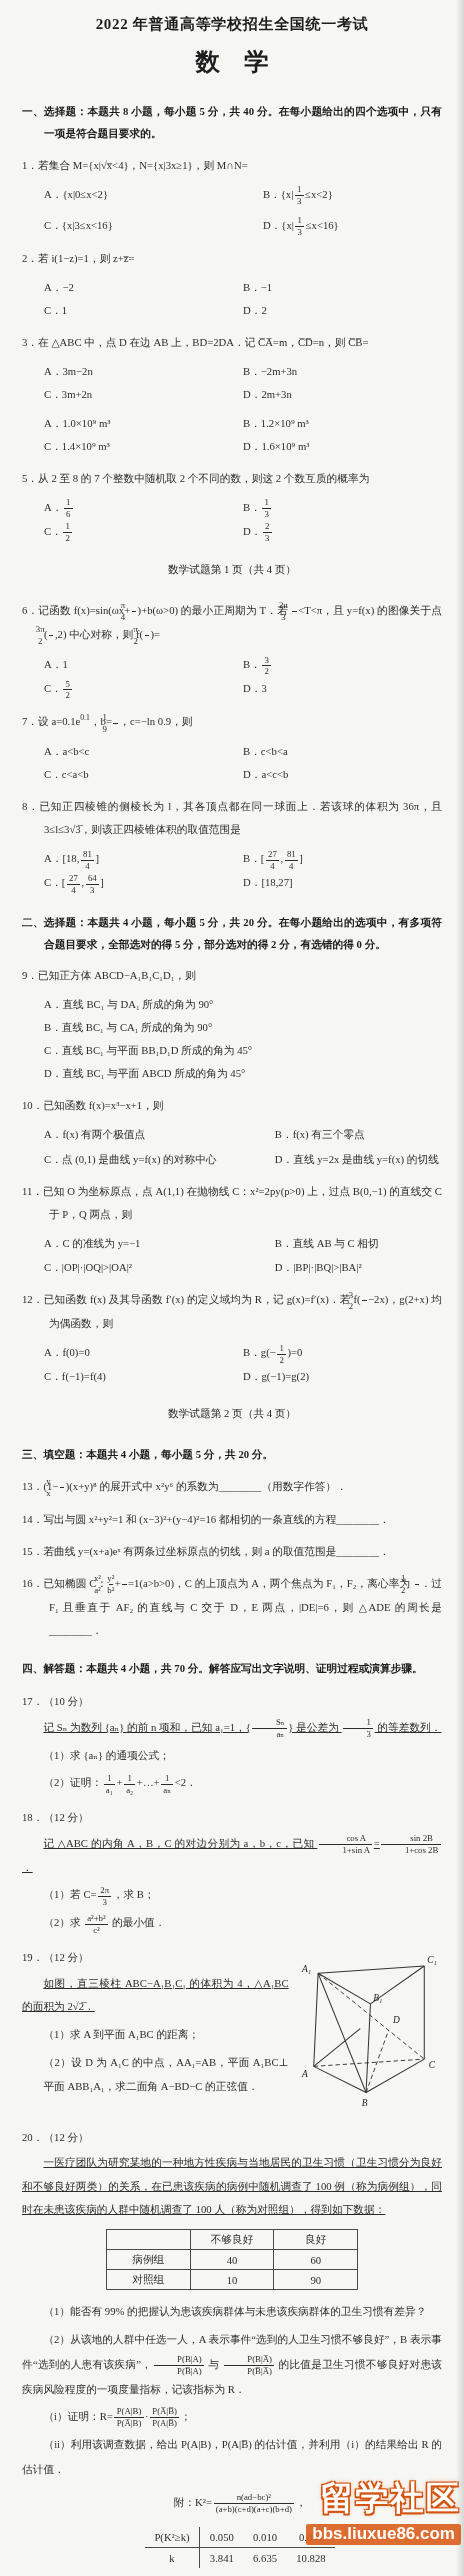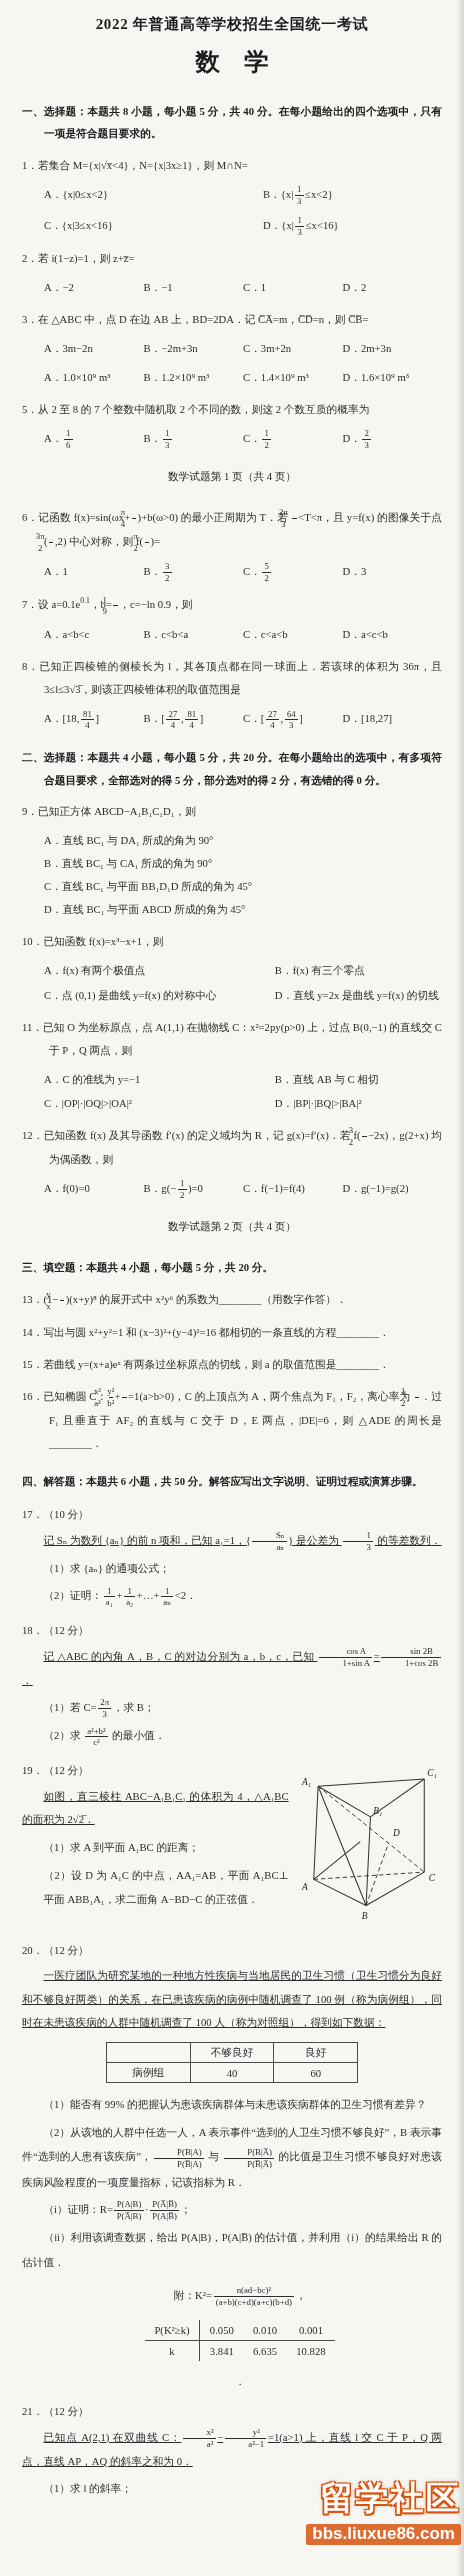--- a/index.html
+++ b/index.html
@@ -7,21 +7,21 @@
     background:#f6f6f3;color:#2c2c2c;font-family:"Liberation Serif","DejaVu Serif",serif;
     font-size:10.7px;padding:9px 22px 89px 22px;overflow:hidden;}
   .edge{position:absolute;top:0;right:0;width:8.1px;height:100%;
     background:linear-gradient(to right,rgba(0,0,0,0),rgba(0,0,0,0.13));}
   h1{font-size:15px;text-align:center;margin:6px 0 4.4px;font-weight:700;color:#1d1d1d;letter-spacing:0.7px;}
   h2{font-size:24.4px;text-align:center;margin:12px 0 22px;font-weight:700;color:#1d1d1d;}
   .sec{font-weight:700;line-height:2.1;margin:15px 0 4.4px;padding-left:22px;text-indent:-22px;text-align:justify;color:#1d1d1d;}
   .stem{line-height:2.15;margin:9px 0 1.5px;padding-left:22px;text-indent:-22px;text-align:justify;}
   .stem2{padding-left:27px;text-indent:-27px;}
   .opts{display:grid;margin:6px 0 6px 22px;line-height:2.15;}
-  .g4{grid-template-columns:1fr 1fr 1fr 1fr;}
+  .g4{grid-template-columns:1fr 1fr;}
   .g2{grid-template-columns:55% 45%;row-gap:7.4px;}
   .g2x2{grid-template-columns:58% 42%;row-gap:1.5px;}
   .stack span{display:block;}
   .footer{text-align:center;margin:19px 0 22px;color:#1d1d1d;}
   .qhead{margin:12px 0 3px;line-height:2;}
   .bodytext{line-height:2.2;text-align:justify;margin:1.5px 0;}
   .indent{text-indent:2em;text-decoration:underline;}
   .part{line-height:2.3;margin:3px 0 3px 2em;text-align:justify;}
   .fr{display:inline-block;vertical-align:middle;text-align:center;margin:0 1.5px;font-size:0.82em;line-height:1.25;}
   .fn{display:block;border-bottom:0.7px solid #2c2c2c;padding:0 2.2px;}
@@ -179,21 +179,21 @@
 
   <p class="footer">数学试题第 2 页（共 4 页）</p>
 
   <p class="sec">三、填空题：本题共 4 小题，每小题 5 分，共 20 分。</p>
 
   <p class="stem stem2">13．(1−<span class="fr"><span class="fn">y</span><span class="fd">x</span></span>)(x+y)⁸ 的展开式中 x²y⁶ 的系数为________（用数字作答）．</p>
   <p class="stem stem2">14．写出与圆 x²+y²=1 和 (x−3)²+(y−4)²=16 都相切的一条直线的方程________．</p>
   <p class="stem stem2">15．若曲线 y=(x+a)eˣ 有两条过坐标原点的切线，则 a 的取值范围是________．</p>
   <p class="stem stem2">16．已知椭圆 C：<span class="fr"><span class="fn">x²</span><span class="fd">a²</span></span>+<span class="fr"><span class="fn">y²</span><span class="fd">b²</span></span>=1(a&gt;b&gt;0)，C 的上顶点为 A，两个焦点为 F₁，F₂，离心率为 <span class="fr"><span class="fn">1</span><span class="fd">2</span></span>．过 F₁ 且垂直于 AF₂ 的直线与 C 交于 D，E 两点，|DE|=6，则 △ADE 的周长是________．</p>
 
-  <p class="sec">四、解答题：本题共 6 小题，共 50 分。解答应写出文字说明、证明过程或演算步骤。</p>
+  <p class="sec">四、解答题：本题共 4 小题，共 70 分。解答应写出文字说明、证明过程或演算步骤。</p>
 
   <div>
     <p class="qhead">17．（10 分）</p>
     <p class="bodytext indent">记 Sₙ 为数列 {aₙ} 的前 n 项和，已知 a₁=1，{<span class="fr"><span class="fn">Sₙ</span><span class="fd">aₙ</span></span>} 是公差为 <span class="fr"><span class="fn">1</span><span class="fd">3</span></span> 的等差数列．</p>
     <p class="part">（1）求 {aₙ} 的通项公式；</p>
     <p class="part">（2）证明：<span class="fr"><span class="fn">1</span><span class="fd">a₁</span></span>+<span class="fr"><span class="fn">1</span><span class="fd">a₂</span></span>+…+<span class="fr"><span class="fn">1</span><span class="fd">aₙ</span></span>&lt;2．</p>
   </div>
 
   <div>
     <p class="qhead">18．（12 分）</p>
@@ -244,20 +244,25 @@
           <tr>
         <td></td>
         <td>不够良好</td>
         <td>良好</td>
       </tr>
       <tr>
         <td>病例组</td>
         <td>40</td>
         <td>60</td>
       </tr>
+      <tr>
+        <td>对照组</td>
+        <td>10</td>
+        <td>90</td>
+      </tr>
     </tbody>
       </table>
     <p class="part">（1）能否有 99% 的把握认为患该疾病群体与未患该疾病群体的卫生习惯有差异？</p>
     <p class="part" style="margin-left:0;text-indent:2em">（2）从该地的人群中任选一人，A 表示事件“选到的人卫生习惯不够良好”，B 表示事件“选到的人患有该疾病”，<span class="fr"><span class="fn">P(B|A)</span><span class="fd">P(B̅|A)</span></span> 与 <span class="fr"><span class="fn">P(B|A̅)</span><span class="fd">P(B̅|A̅)</span></span> 的比值是卫生习惯不够良好对患该疾病风险程度的一项度量指标，记该指标为 R．</p>
     <p class="part">（i）证明：R=<span class="fr"><span class="fn">P(A|B)</span><span class="fd">P(A̅|B)</span></span>·<span class="fr"><span class="fn">P(A̅|B̅)</span><span class="fd">P(A|B̅)</span></span>；</p>
     <p class="part" style="margin-left:0;text-indent:2em">（ii）利用该调查数据，给出 P(A|B)，P(A|B̅) 的估计值，并利用（i）的结果给出 R 的估计值．</p>
     <div class="krow">
       <span>附：K²=<span class="fr"><span class="fn">n(ad−bc)²</span><span class="fd">(a+b)(c+d)(a+c)(b+d)</span></span>，</span>
       <table class="ktbl">
         <tbody>

